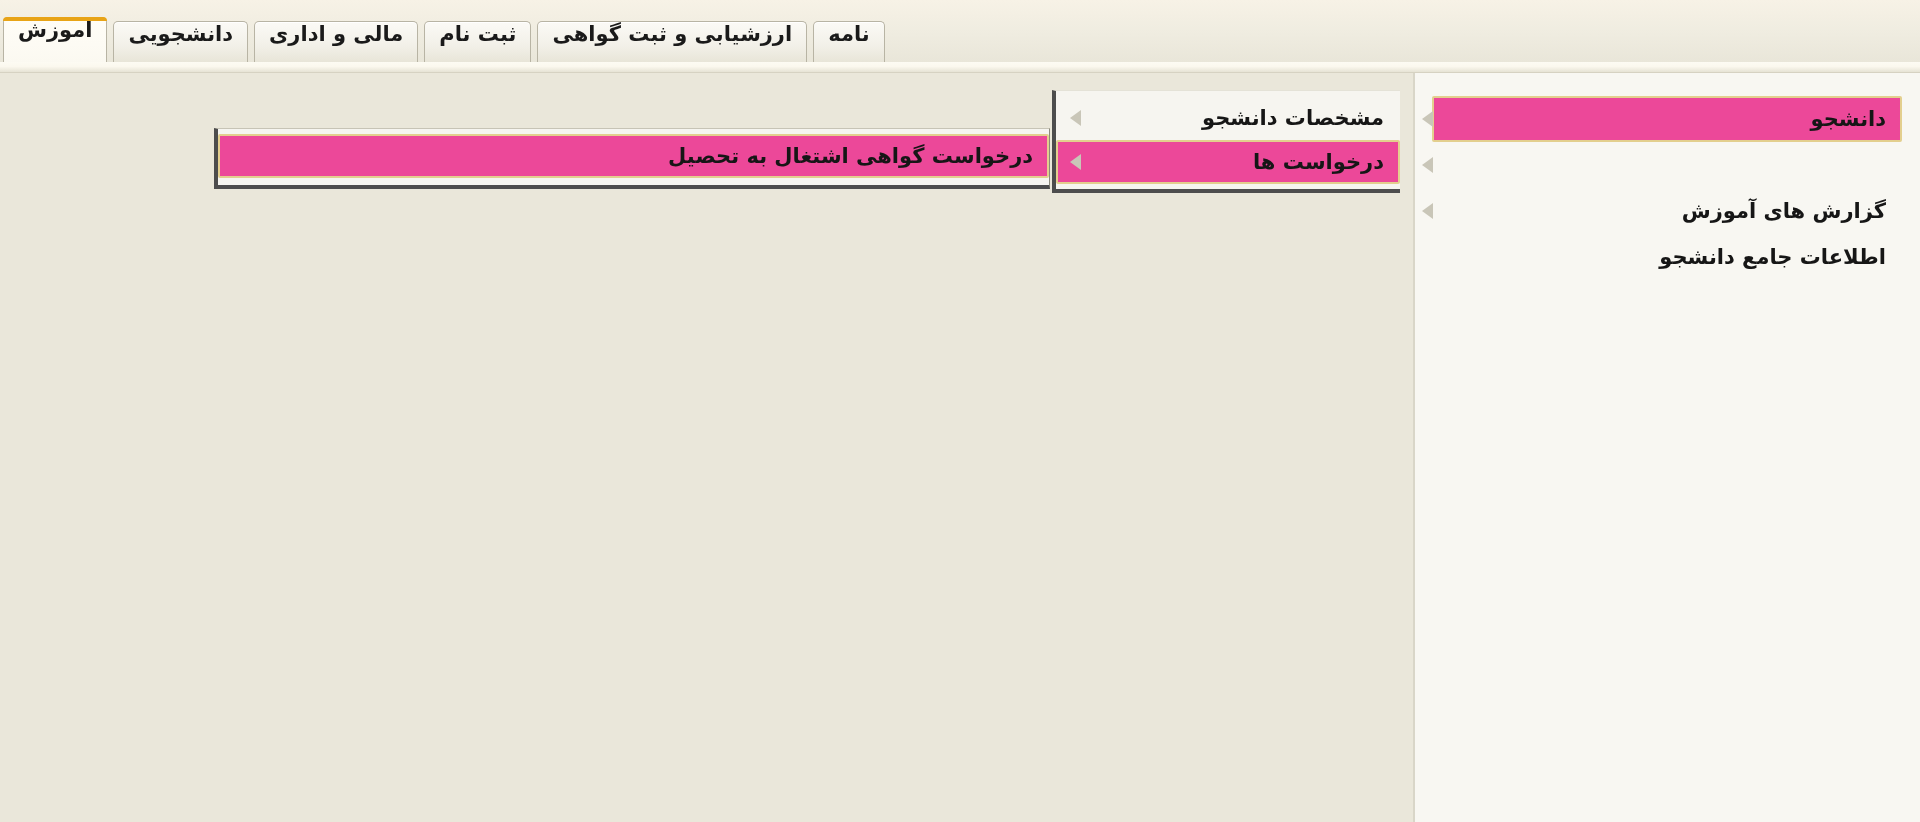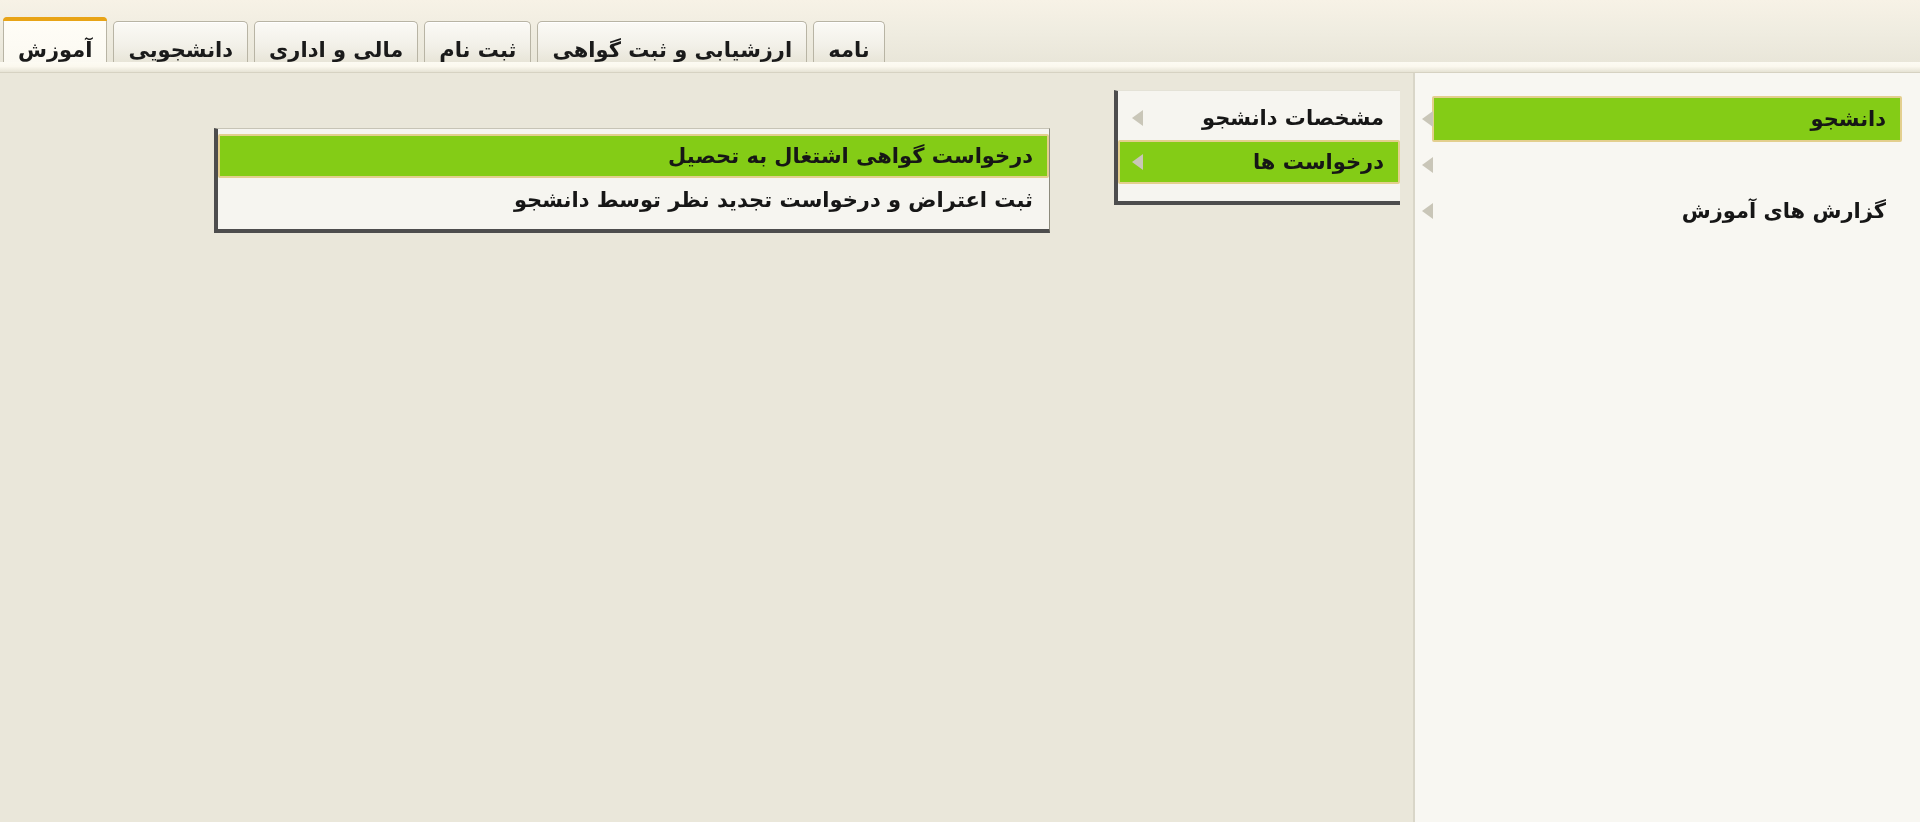--- a/index.html
+++ b/index.html
@@ -65,21 +65,21 @@
     background: linear-gradient(to bottom, #fdfbf3 0%, #fbf8ee 45%, #e6e3d5 100%);
     border-bottom: 1px solid #d6d2c2;
   }
 
   .tab {
     position: relative;
     height: 40px;
     margin: 0 3px;
     padding: 0 14px;
     display: flex;
-    align-items: flex-end;
+    align-items: flex-start;
     justify-content: center;
     background: linear-gradient(to bottom, #fbfaf6 0%, #f2f0e8 60%, #e8e5d8 100%);
     border: 1px solid #b8b4a4;
     border-bottom: none;
     border-radius: 5px 5px 0 0;
     color: #1a1a1a;
     font-size: 21px;
     font-weight: bold;
     white-space: nowrap;
     cursor: pointer;
@@ -117,27 +117,27 @@
     background: transparent;
   }
   .menu-l1 .menu-item {
     height: 46px;
   }
 
   
   .menu-l2 {
     top: 90px;
     right: 520px;
-    width: 286px;
+    width: 348px;
     background: #f6f5f0;
     border-left: 4px solid #4d4d4d;
     border-bottom: 4px solid #4d4d4d;
     border-top: 1px solid #e4e2d7;
     padding-top: 5px;
-    padding-bottom: 17px;
+    padding-bottom: 5px;
     margin-left: 17px;
   }
 
   
   .menu-l3 {
     top: 128px;
     right: 870px;
     width: 836px;
     background: #f6f5f0;
     border: 1px solid #8c8a7c;
@@ -157,21 +157,21 @@
     padding: 0 14px 0 40px;
     color: #161616;
     font-size: 21px;
     font-weight: bold;
     white-space: nowrap;
     cursor: pointer;
     box-sizing: border-box;
     border: 2px solid transparent;
   }
   .menu-item.selected {
-    background: #84cc16;
+    background: #ec4899;
     border: 2px solid #e3cf8e;
     border-radius: 2px;
   }
 
   .menu-label {
     flex: 0 0 auto;
     text-align: right;
     width: 100%;
   }
 
@@ -236,35 +236,35 @@
         <span class="submenu-arrow"></span>
         <span class="menu-label">دانشجو</span>
       </div>
       <div class="menu-item">
         <span class="submenu-arrow"></span>
       </div>
       <div class="menu-item">
         <span class="submenu-arrow"></span>
         <span class="menu-label">گزارش های آموزش</span>
       </div>
+      <div class="menu-item no-arrow">
+        <span class="menu-label">اطلاعات جامع دانشجو</span>
+      </div>
     </div>
 
   <div class="menu-panel menu-l2" id="menu-l2">
       <div class="menu-item">
         <span class="submenu-arrow"></span>
         <span class="menu-label">مشخصات دانشجو</span>
       </div>
       <div class="menu-item selected">
         <span class="submenu-arrow"></span>
         <span class="menu-label">درخواست ها</span>
       </div>
     </div>
 
   <div class="menu-panel menu-l3" id="menu-l3">
       <div class="menu-item selected no-arrow">
         <span class="menu-label">درخواست گواهی اشتغال به تحصیل</span>
       </div>
-      <div class="menu-item no-arrow">
-        <span class="menu-label">ثبت اعتراض و درخواست تجدید نظر توسط دانشجو</span>
-      </div>
     </div>
 
 </div>
 
 </body></html>

